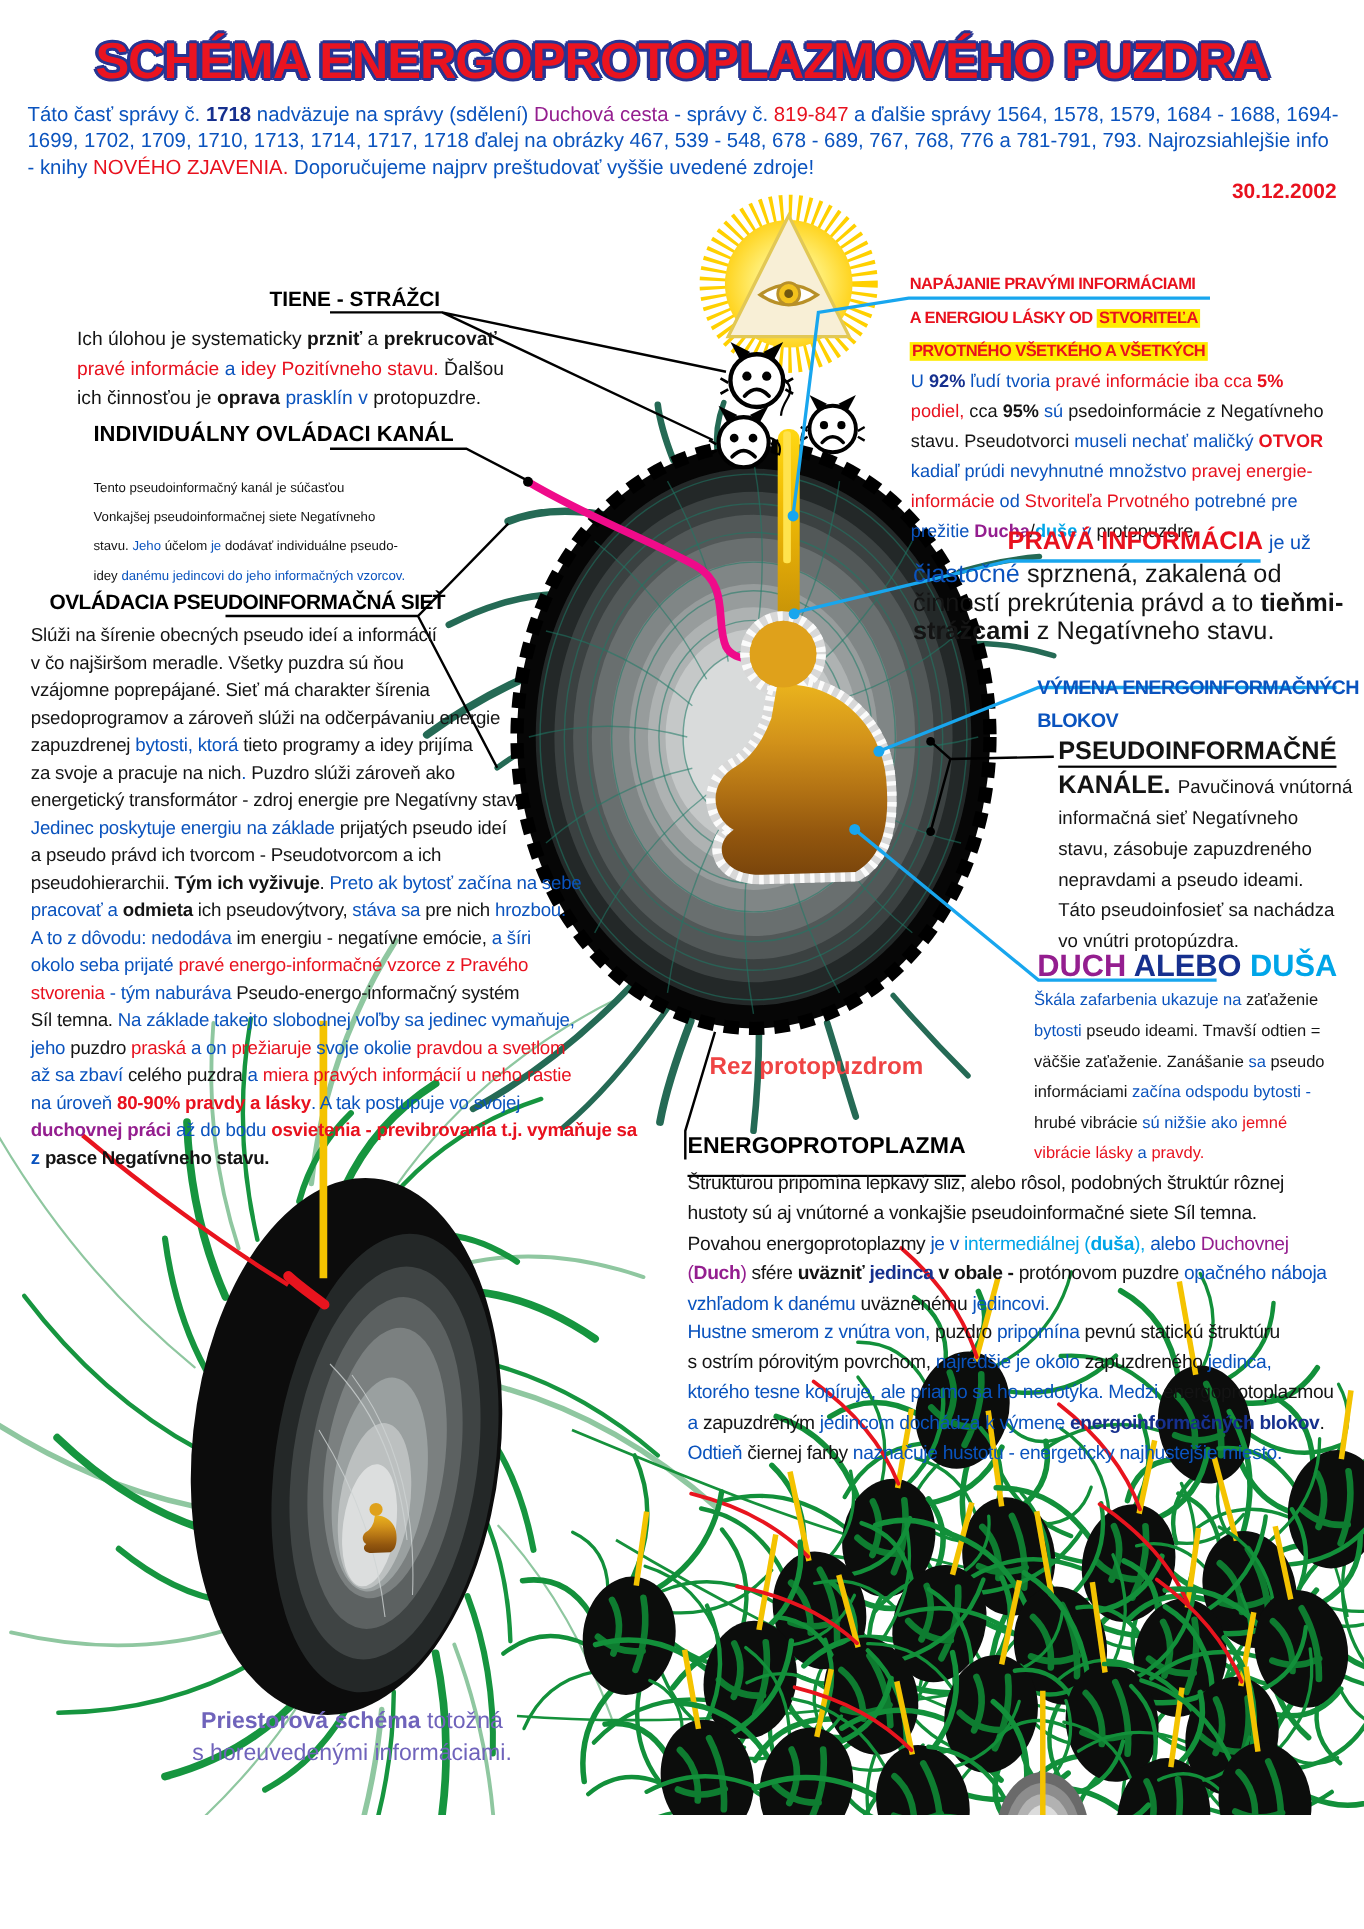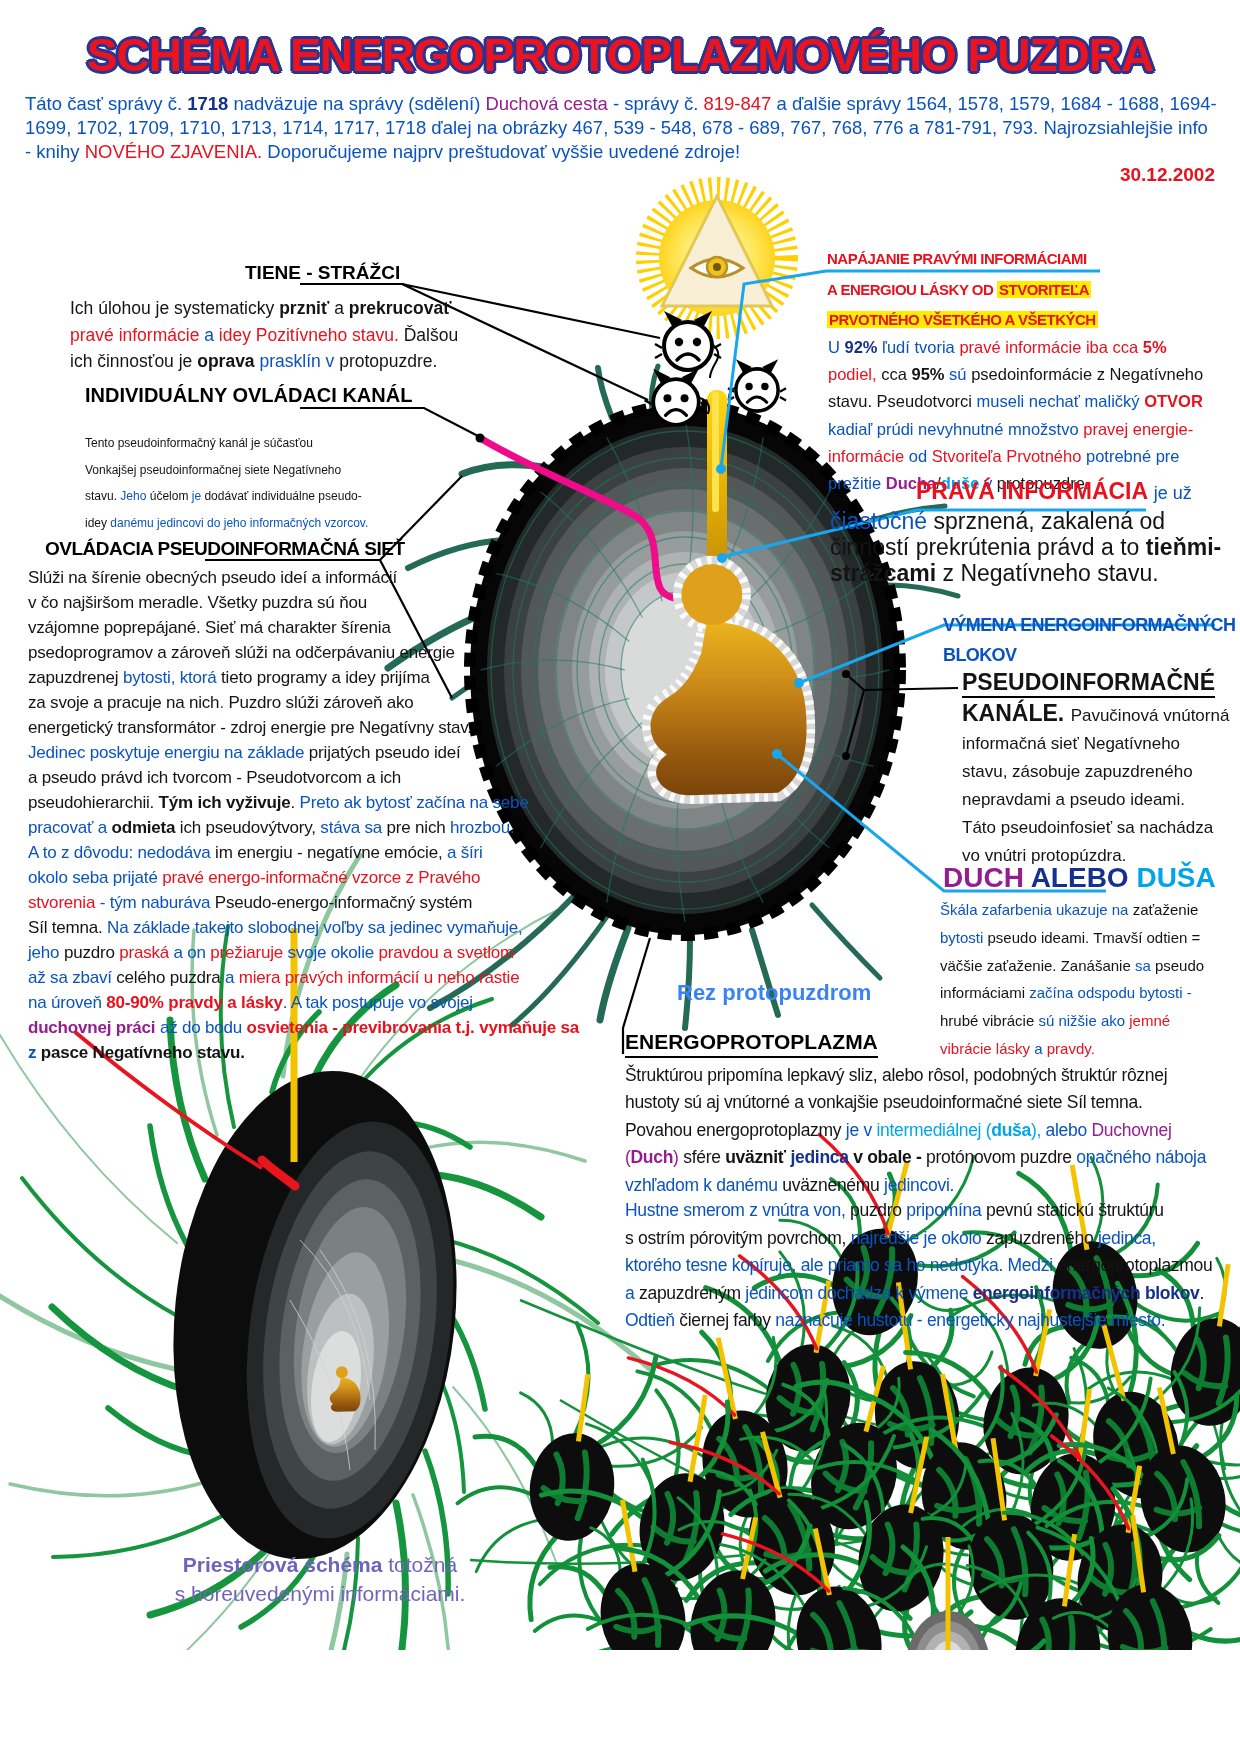--- a/index.html
+++ b/index.html
@@ -28,22 +28,22 @@
   .ovlad-h{left:45px;top:538px;font-size:19px;letter-spacing:-0.5px;}
   .ovlad-b{left:28px;top:565px;font-size:17px;line-height:25px;letter-spacing:-0.2px;}
   .napaj-h{left:827px;top:244px;font-size:15px;line-height:30.5px;letter-spacing:-0.5px;}
   .napaj-b{left:828px;top:334px;font-size:16.5px;line-height:27.2px;}
   .prava-h{left:916px;top:478px;font-size:18px;}
   .prava-b{left:830px;top:508px;font-size:23px;line-height:26px;}
   .vymena-h{left:943px;top:610px;font-size:18px;line-height:30px;letter-spacing:-0.6px;}
   .pseudo-b{left:962px;top:668px;font-size:17px;line-height:28px;}
   .duch-h{left:943px;top:862px;font-size:28px;}
   .duch-b{left:940px;top:896px;font-size:15px;line-height:27.8px;}
-  .rez{left:645px;top:980px;font-size:22px;font-weight:bold;color:#3b82f6;margin-left:32px;}
-  .energo-h{left:625px;top:1030px;font-size:21px;border-bottom:2.5px solid #000;padding-bottom:2px;}
+  .rez{left:645px;top:956px;font-size:22px;font-weight:bold;color:#ef4444;}
+  .energo-h{left:625px;top:1030px;font-size:21px;border-bottom:2.5px solid #000;padding-bottom:14px;}
   .energo-b1{left:625px;top:1062px;font-size:17.5px;line-height:27.4px;letter-spacing:-0.3px;}
   .energo-b2{left:625px;top:1197px;font-size:17.5px;line-height:27.5px;letter-spacing:-0.3px;}
   .priest{left:130px;top:1550px;width:380px;text-align:center;font-size:21px;line-height:29px;}
   .pole1{right:38px;top:1706px;text-align:right;font-size:19px;font-weight:bold;color:#5f55b0;}
   .pole2{right:60px;top:1731px;text-align:right;font-size:18.5px;color:#958bcd;}
   .obr{left:25px;top:1692px;font-size:20px;font-weight:bold;color:#a21caf;margin-top:48px;}
   .site{left:308px;top:1726px;font-size:30px;font-weight:bold;color:#e8121c;letter-spacing:-0.5px;cursor:pointer;}
 </style>
 </head>
 <body>

